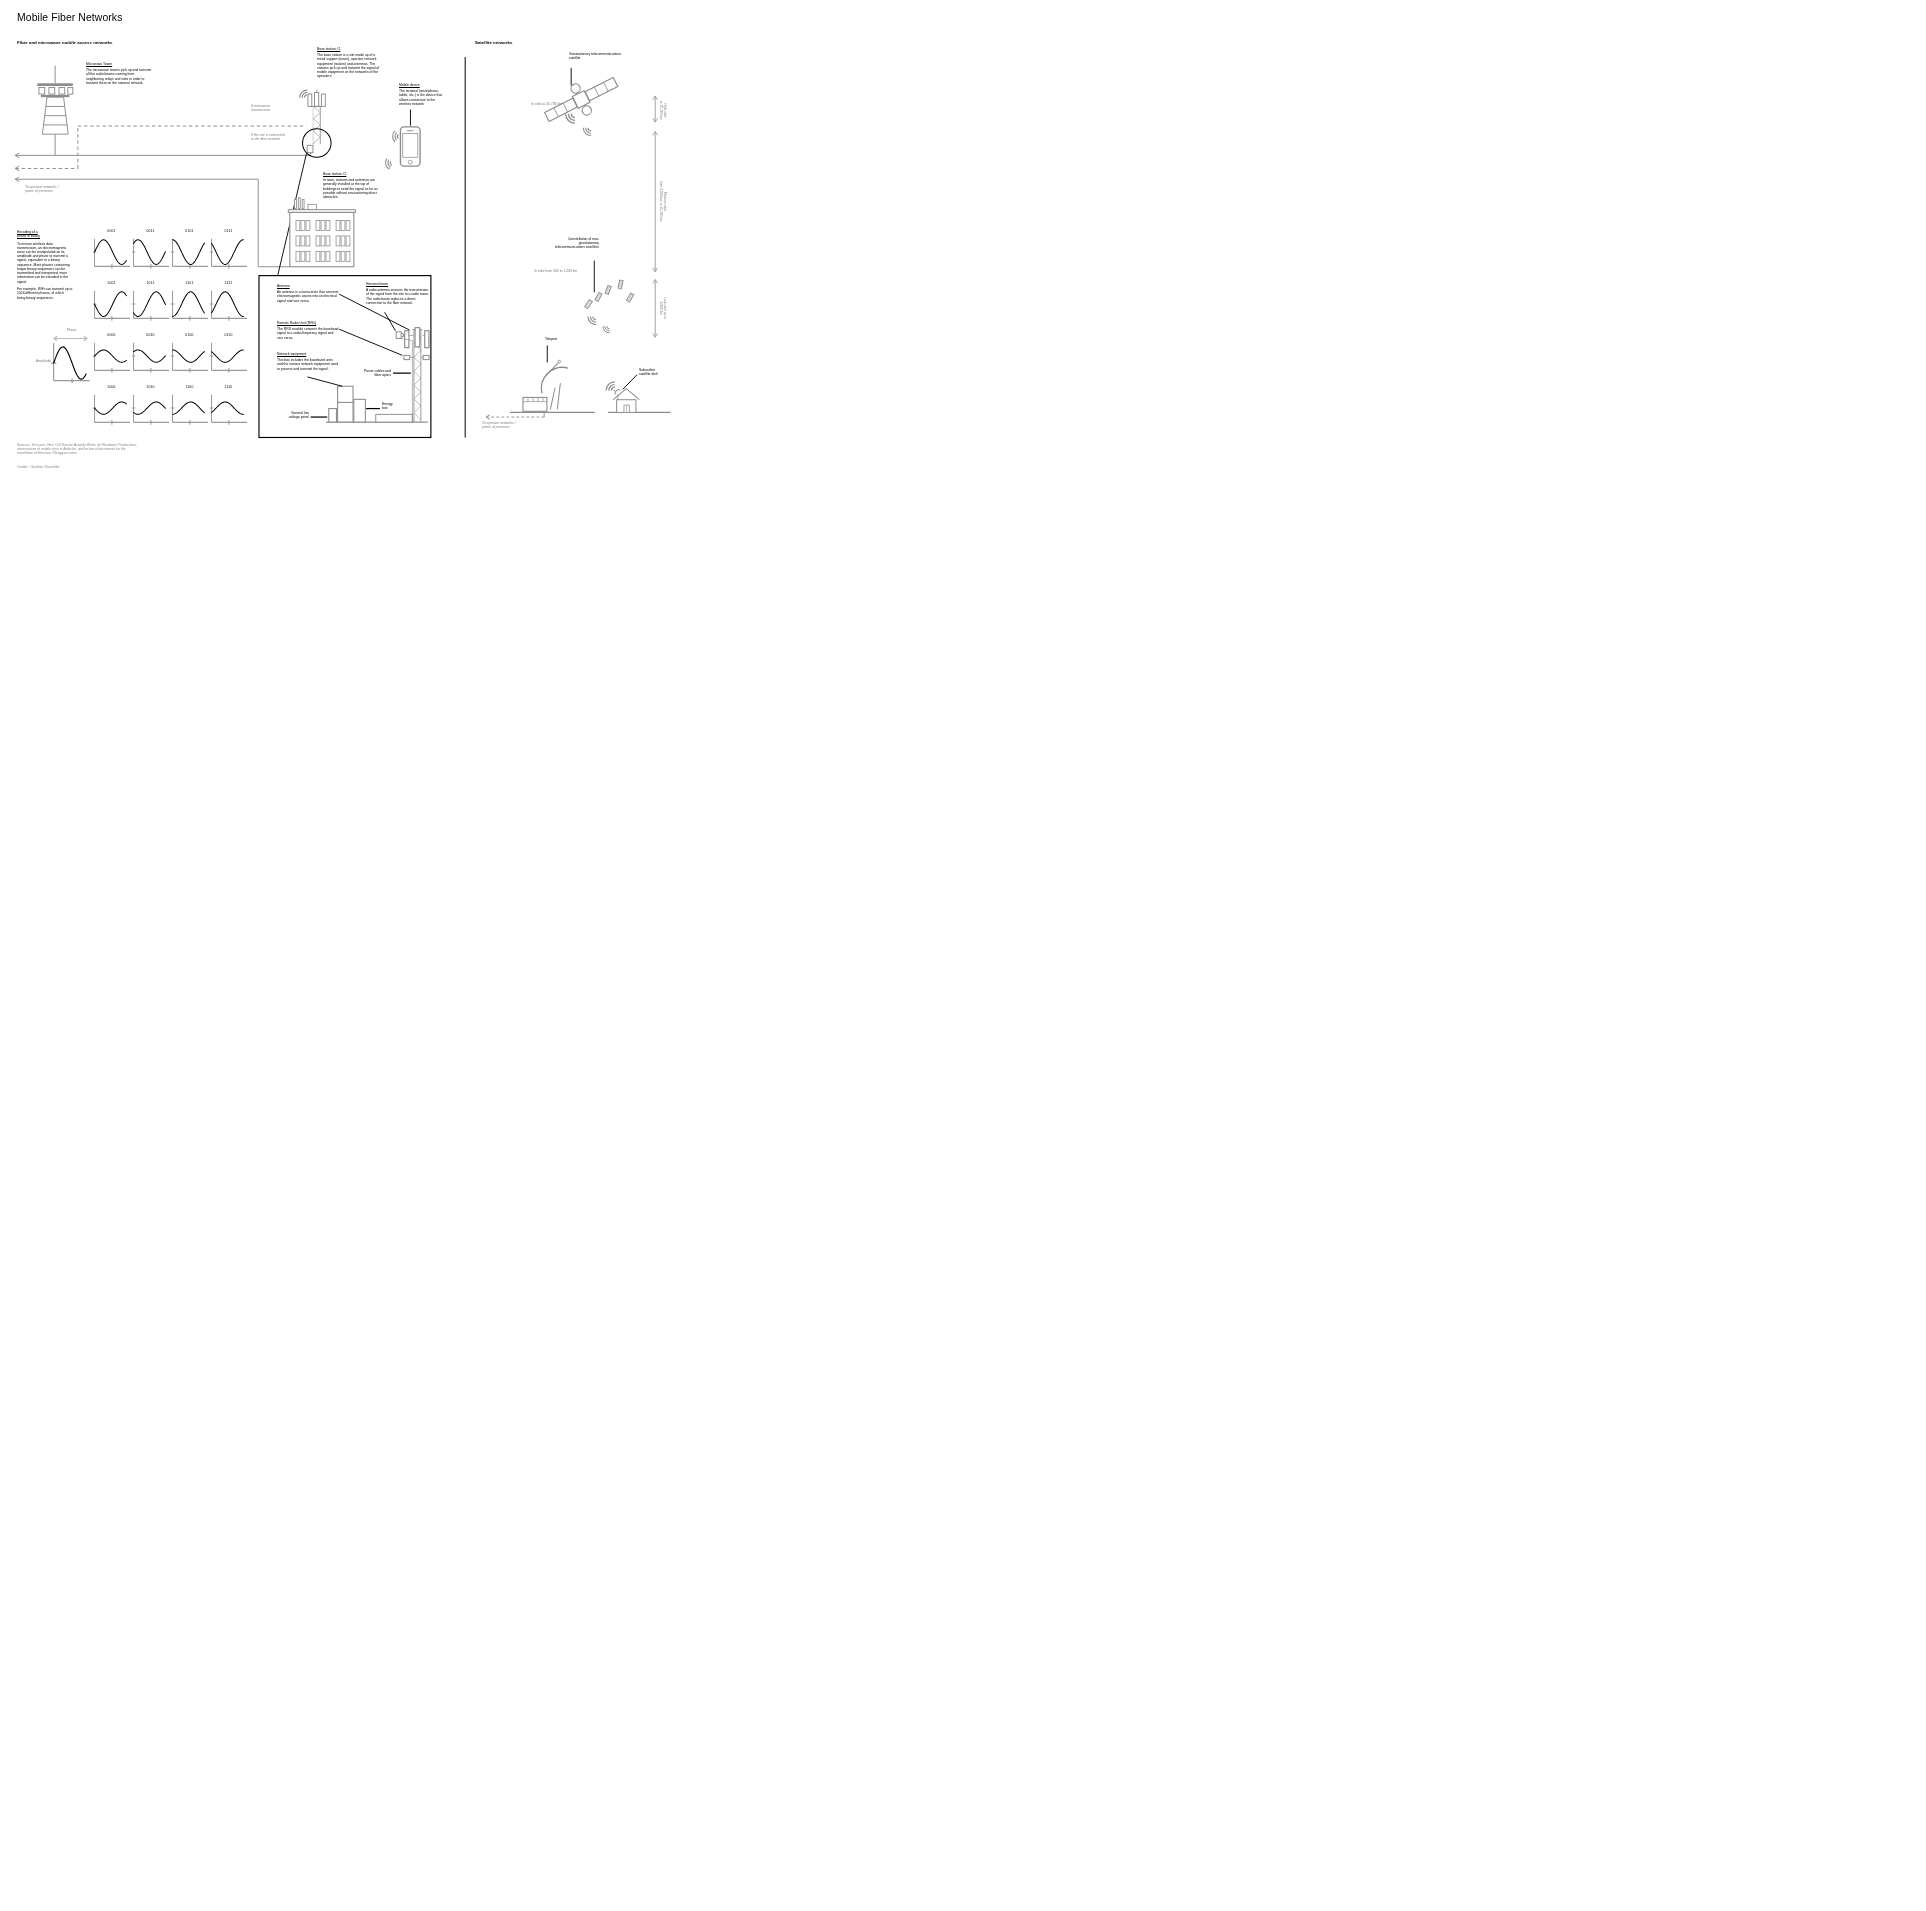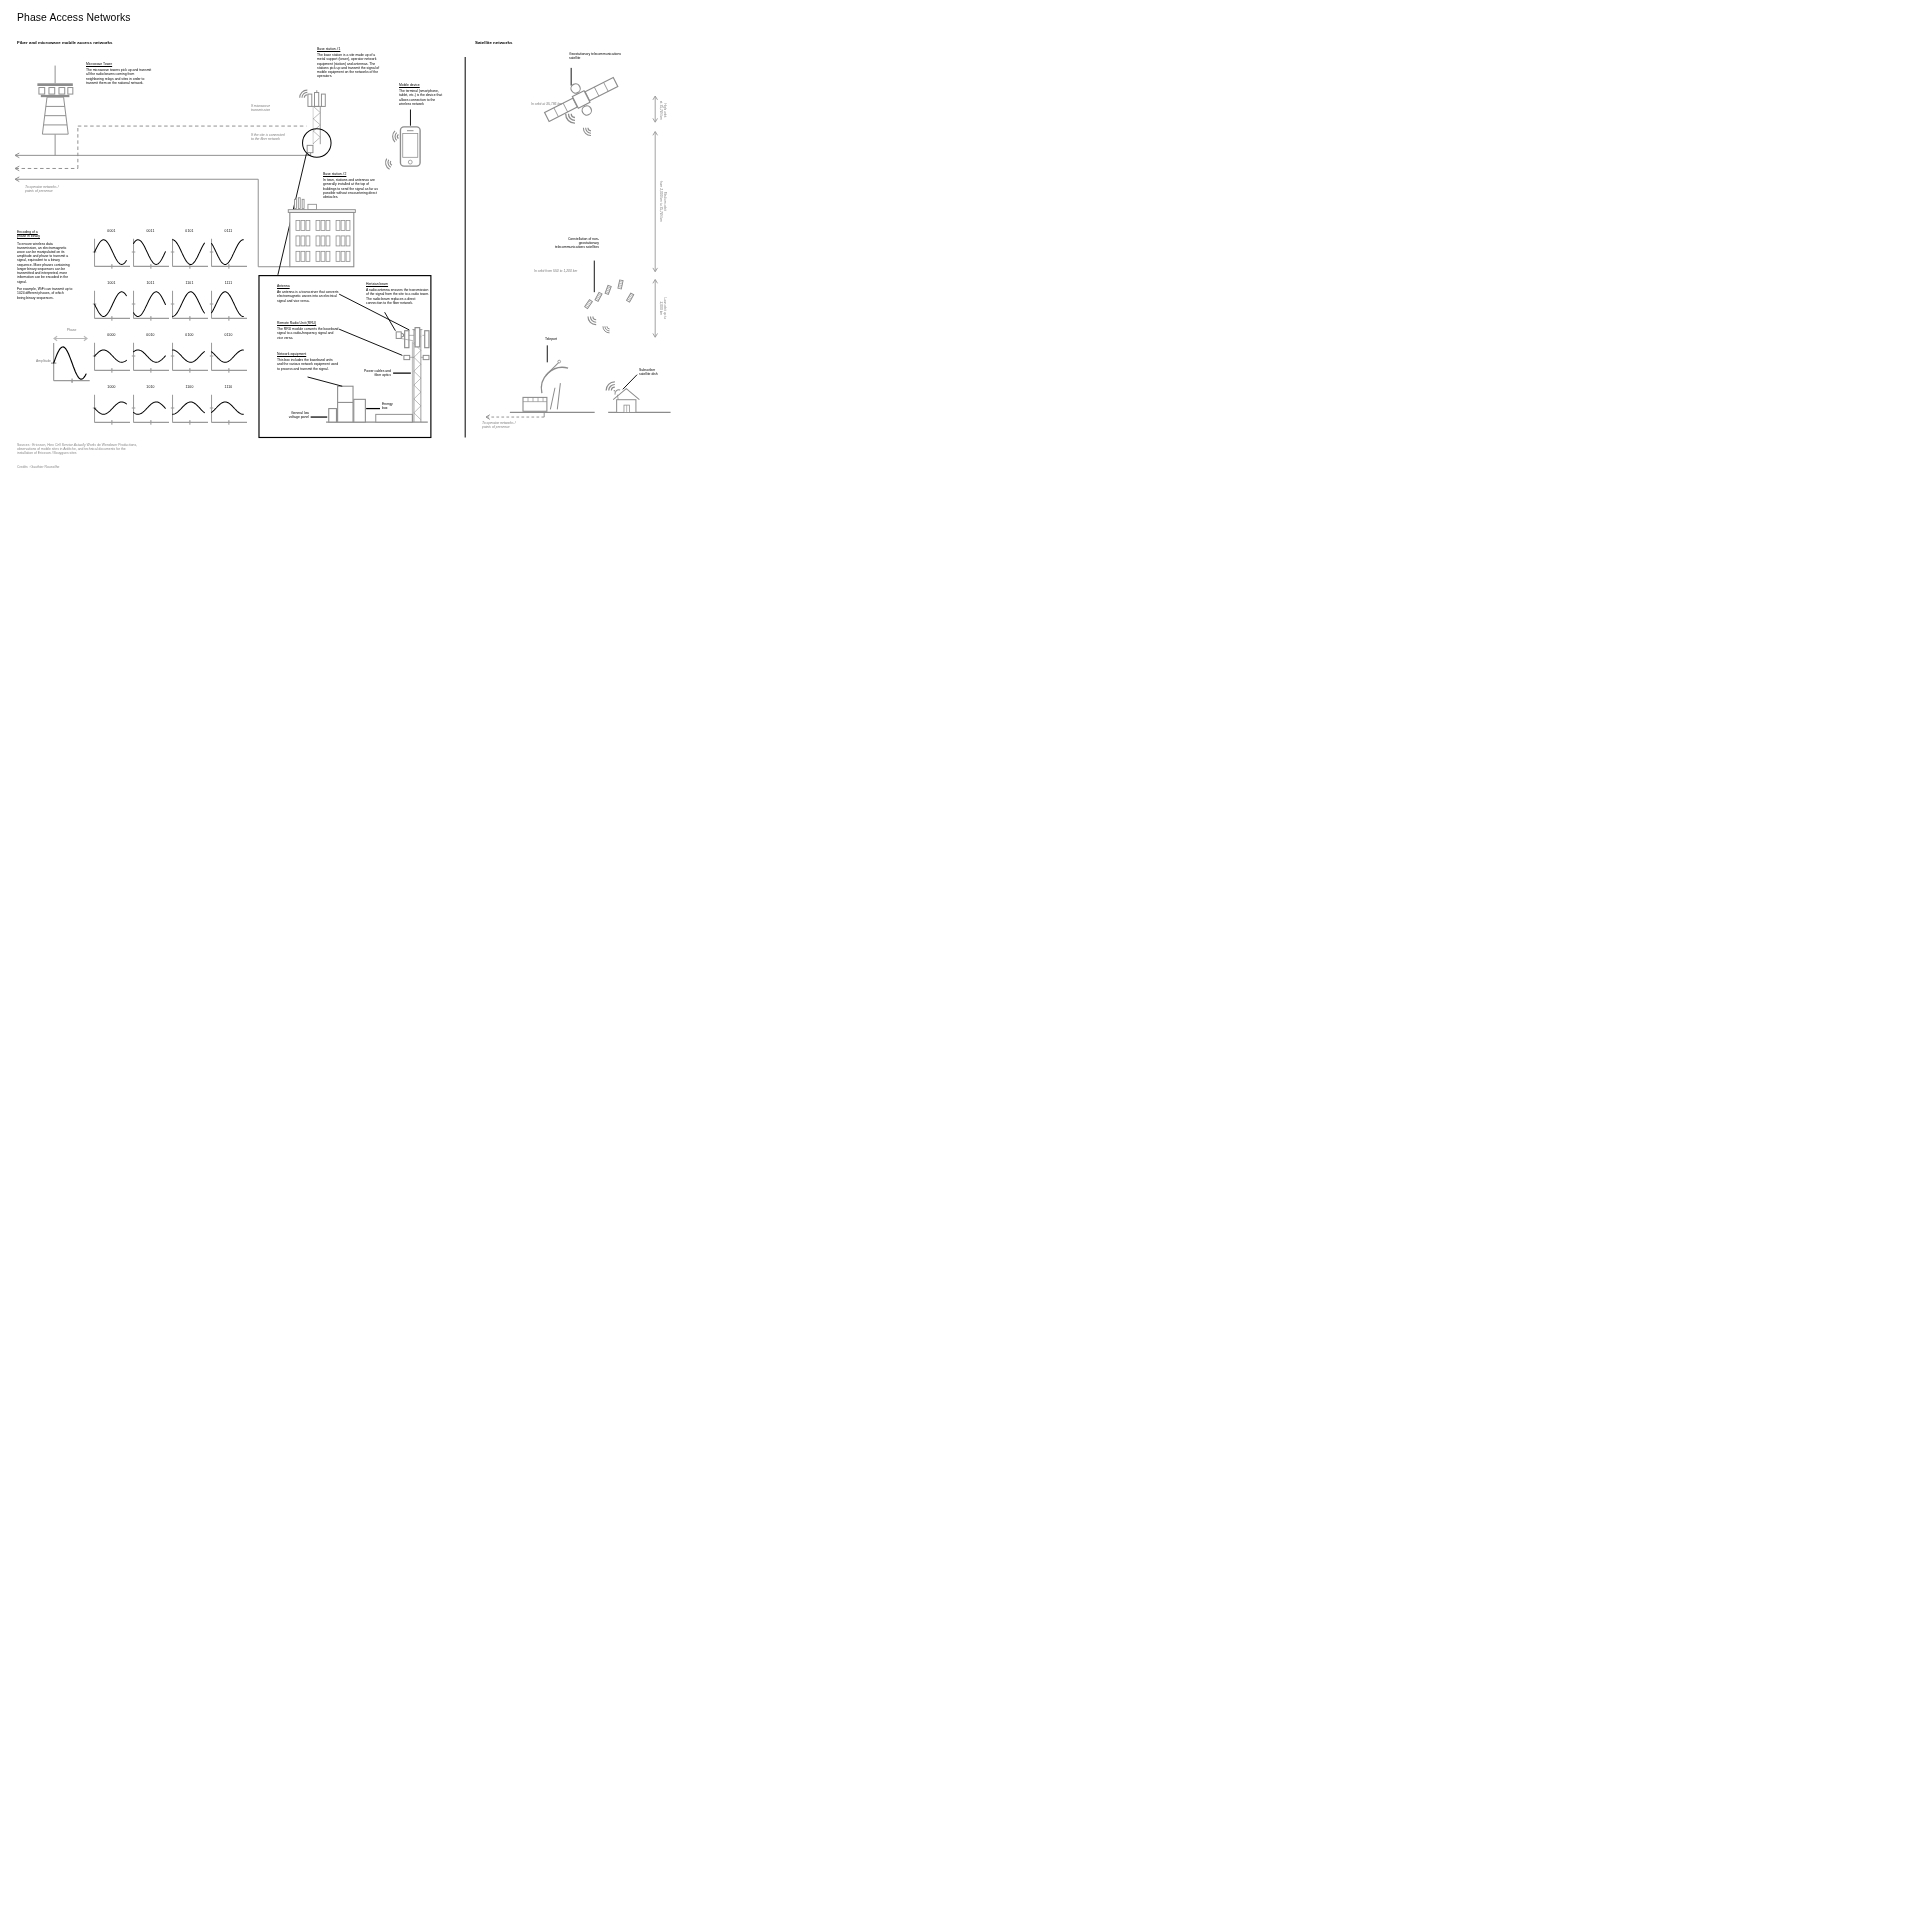--- a/index.html
+++ b/index.html
@@ -236,21 +236,21 @@
       <rect x="1619" y="1051" width="14" height="19" stroke-width="2"></rect>
       <path d="M1626,1051 V1070" stroke-width="1.6"></path>
       <path d="M1596,1024 A10,10 0 0 1 1609,1012" stroke-width="2.6" fill="none"></path>
       <path d="M1602,1024 L1604,1037" stroke-width="2"></path>
       <circle cx="1594" cy="1014" r="2" fill="#8c8c8c" stroke="none"></circle>
       <use href="#wifi" transform="translate(1588,1006) rotate(315) scale(0.8)" stroke-width="4" fill="none"></use>
     </g>
     <path d="M1616,1010 L1653,972" stroke="#000" stroke-width="2.4"></path>
   </svg>
 
-  <div id="page-title" class="blk" style="left:17px;top:11.6px;">Phase Access Networks</div>
+  <div id="page-title" class="blk" style="left:17px;top:11.6px;">Mobile Fiber Networks</div>
 
   <div class="blk section-header" style="left:17px;top:40px;">Fiber and microwave mobile access networks</div>
   <div class="blk section-header" style="left:475px;top:40px;">Satellite networks</div>
 
   <div class="blk" style="left:86px;top:62px;width:66px;">
     <div class="head">Microwave Tower</div>
     <div>The microwave towers pick up and transmit all the radio beams coming from neighboring relays and sites in order to transmit them on the national network.</div>
   </div>
 
   <div class="blk" style="left:317px;top:47px;width:65px;">

